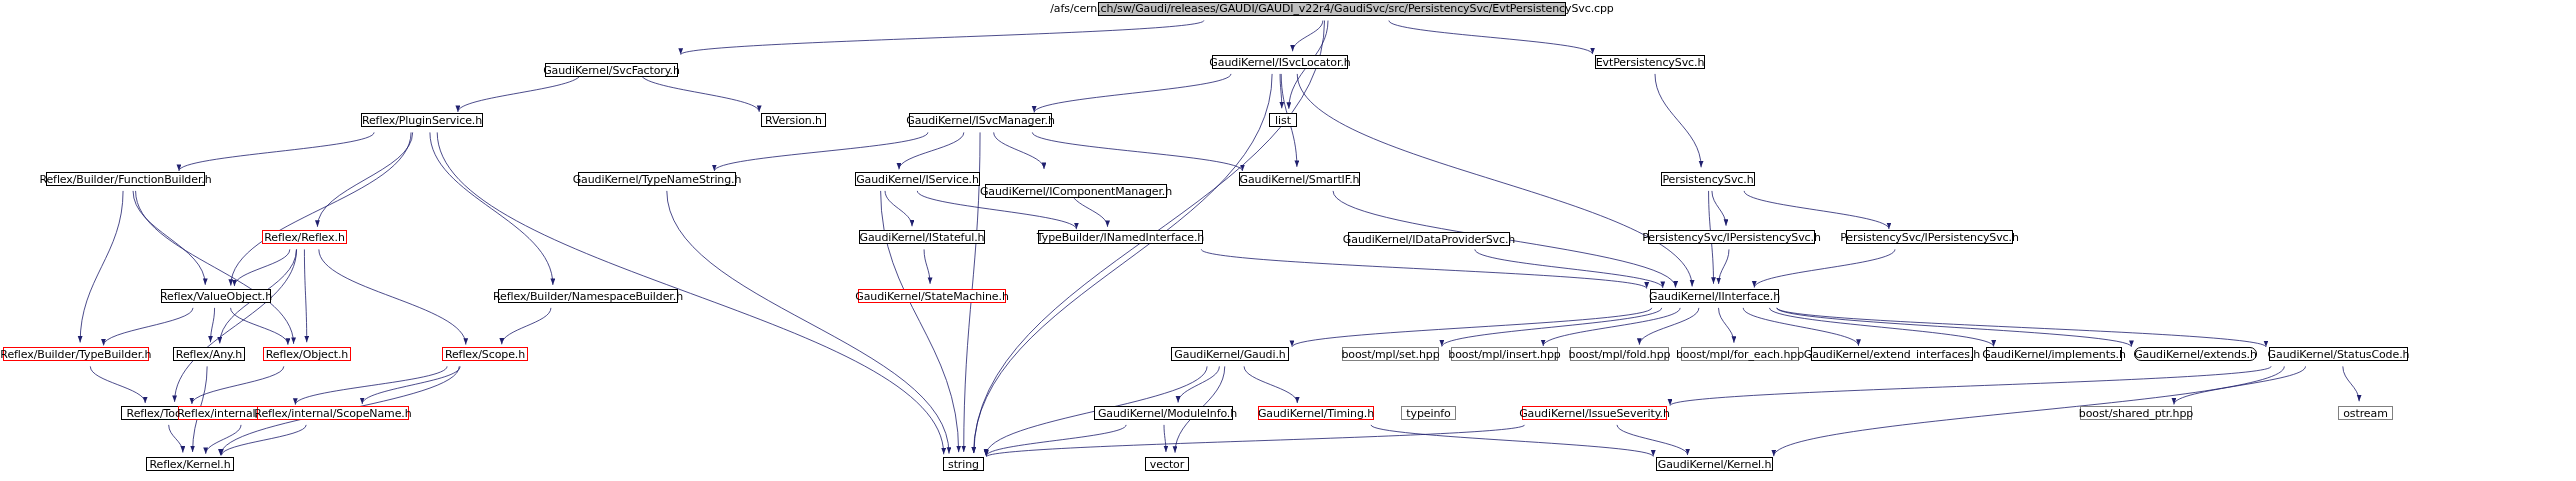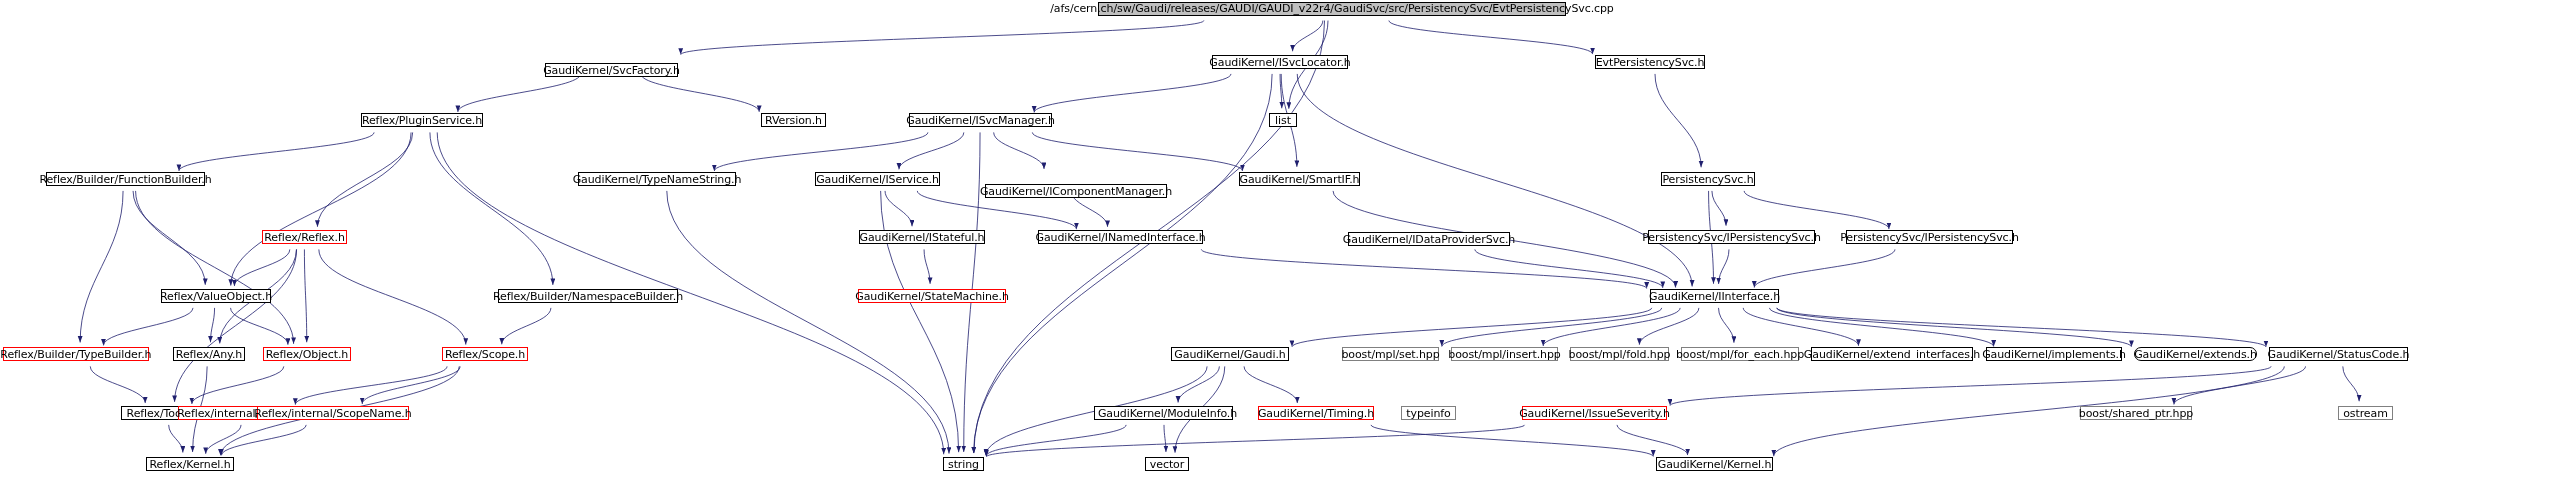--- a/index.html
+++ b/index.html
@@ -134,37 +134,37 @@
       </div>
       <div class="node" style="left: 1661px; top: 172px; width: 94px;">
         <span>PersistencySvc.h</span>
       </div>
       <div class="node" style="left: 46px; top: 172px; width: 159px;">
         <span>Reflex/Builder/FunctionBuilder.h</span>
       </div>
       <div class="node" style="left: 578px; top: 172px; width: 158px;">
         <span>GaudiKernel/TypeNameString.h</span>
       </div>
-      <div class="node" style="left: 815px; top: 172px; width: 125px;">
+      <div class="node" style="left: 855px; top: 172px; width: 125px;">
         <span>GaudiKernel/IService.h</span>
       </div>
       <div class="node" style="left: 985px; top: 172px; width: 182px; margin-top: 12px;">
         <span>GaudiKernel/IComponentManager.h</span>
       </div>
       <div class="node" style="left: 1239px; top: 172px; width: 121px;">
         <span>GaudiKernel/SmartIF.h</span>
       </div>
       <div class="node red" style="left: 262px; top: 230px; width: 85px;">
         <span>Reflex/Reflex.h</span>
       </div>
       <div class="node" style="left: 859px; top: 230px; width: 126px;">
         <span>GaudiKernel/IStateful.h</span>
       </div>
       <div class="node" style="left: 1038px; top: 230px; width: 165px;">
-        <span>GaudiKernel/INamedInterface.h</span>
+        <span>TypeBuilder/INamedInterface.h</span>
       </div>
       <div class="node" style="left: 1348px; top: 232px; width: 162px;">
         <span>GaudiKernel/IDataProviderSvc.h</span>
       </div>
       <div class="node" style="left: 1648px; top: 230px; width: 167px;">
         <span>PersistencySvc/IPersistencySvc.h</span>
       </div>
       <div class="node" style="left: 1846px; top: 230px; width: 167px;">
         <span>PersistencySvc/IPersistencySvc.h</span>
       </div>

